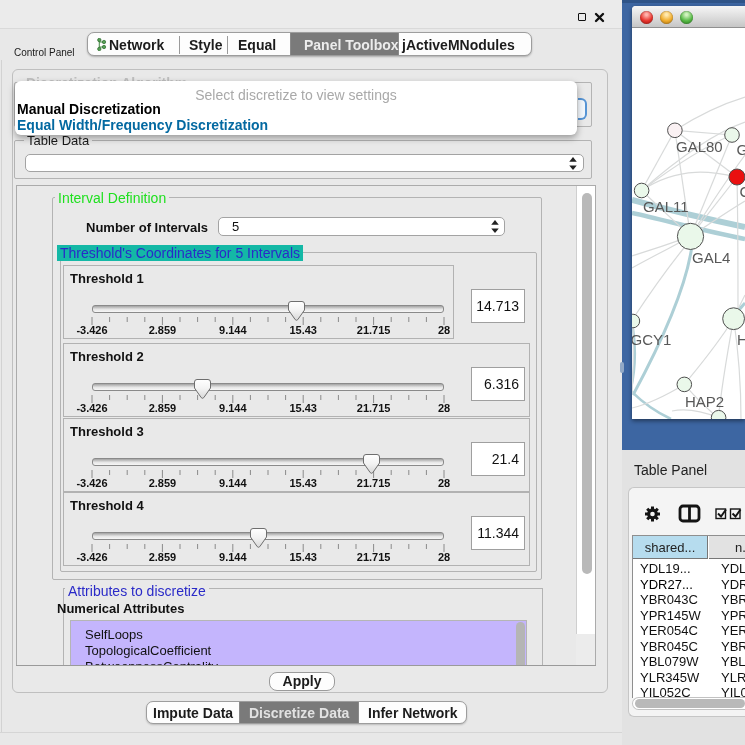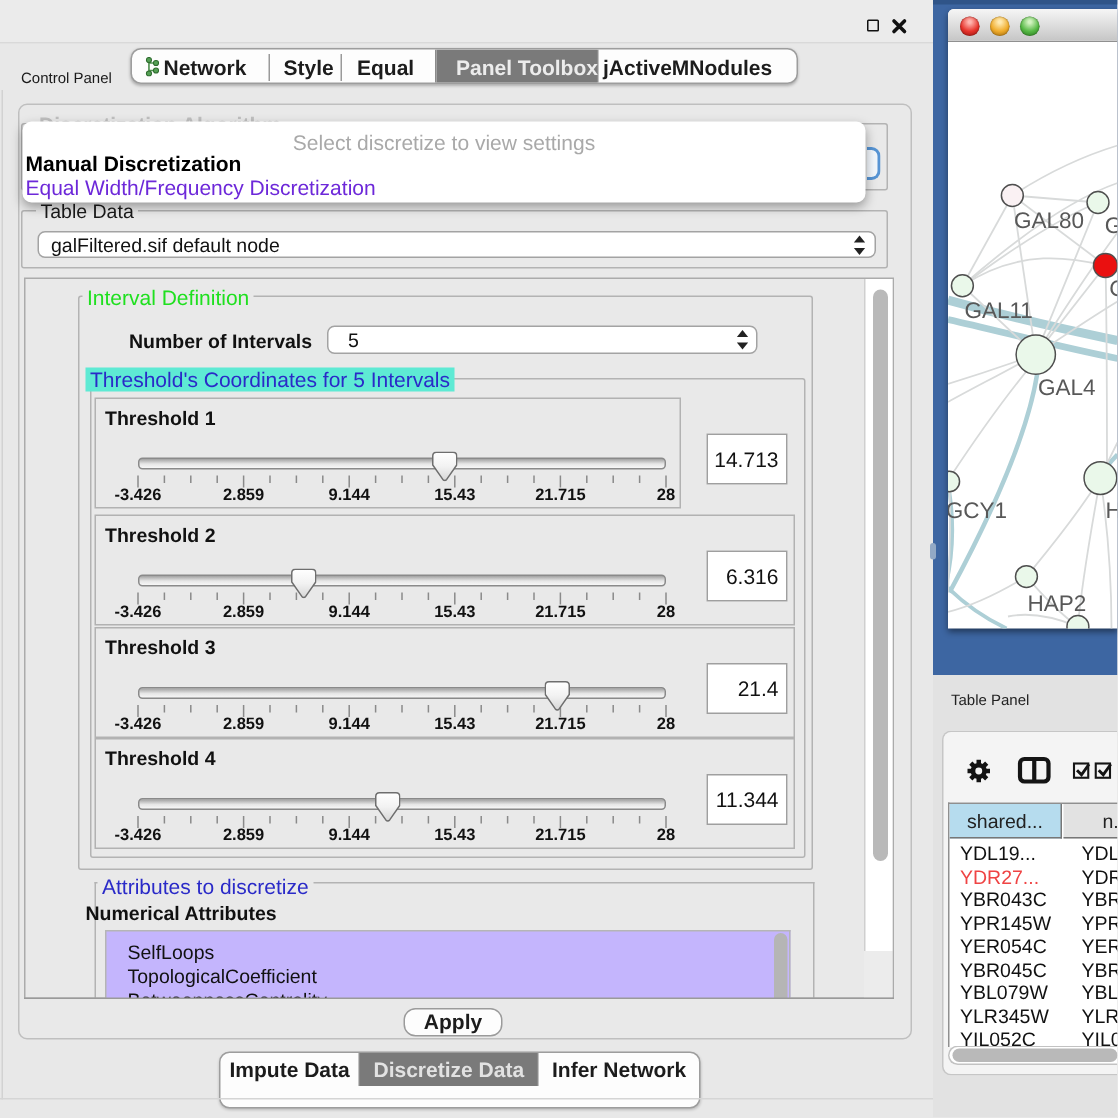--- a/index.html
+++ b/index.html
@@ -44,21 +44,20 @@
 <div class="abs" style="left:12px;top:69px;width:596px;height:624px;background:#e9e9e9;border:1px solid #bfbfbf;border-radius:6px;"></div>
 <div class="abs" style="left:1px;top:60px;width:1px;height:673px;background:#d2d2d2;"></div>
 
 <div class="grp" style="left:14px;top:82px;width:578px;height:45px;"></div>
 <div class="abs" style="left:578px;top:98px;width:9px;height:22px;border:2px solid #5694d4;border-left:none;border-radius:0 6px 6px 0;background:#f2f7fc;"></div>
 <div class="abs" style="left:25px;top:75px;font-size:14px;font-weight:bold;color:#bfbfbf;background:#e9e9e9;padding:0 1px;">Discretization Algorithm</div>
 
 <div class="grp" style="left:14px;top:140px;width:578px;height:39px;"></div>
 <div class="gtitle" style="left:24px;top:133px;background:#e9e9e9;color:#1a1a1a;">Table Data</div>
 <div class="abs" style="left:25px;top:154px;width:559px;height:18px;background:#ffffff;border:1px solid #a3a3a3;border-radius:5px;">
-  <div class="abs" style="left:8px;top:1px;font-size:13px;color:#111;">galFiltered.sif default node</div>
   <svg class="abs" style="right:5px;top:1px" width="10" height="15" viewBox="0 0 10 16">
     <path d="M5 1 L9 6 L1 6 Z" fill="#222"></path>
       <path d="M5 15 L9 10 L1 10 Z" fill="#222"></path>
   </svg>
 </div>
 
 <div class="abs" style="left:16px;top:185px;width:580px;height:481px;border:1px solid #ababab;background:#e9e9e9;"></div>
 
 <div class="abs" style="left:576px;top:186px;width:19px;height:448px;background:#ffffff;border-left:1px solid #cfcfcf;"></div>
 <div class="abs" style="left:576px;top:634px;width:19px;height:31px;background:#ececec;"></div>
@@ -70,21 +69,21 @@
 <div class="abs" style="left:86px;top:220px;font-size:13px;font-weight:bold;color:#111;">Number of Intervals</div>
 <div class="abs" style="left:218px;top:217px;width:287px;height:19px;background:#ffffff;border:1px solid #a3a3a3;border-radius:5px;">
   <div class="abs" style="left:13px;top:1px;font-size:13px;color:#111;">5</div>
   <svg class="abs" style="right:4px;top:1px" width="10" height="15" viewBox="0 0 10 16">
     <path d="M5 1 L9 6 L1 6 Z" fill="#222"></path>
       <path d="M5 15 L9 10 L1 10 Z" fill="#222"></path>
   </svg>
 </div>
 
 <div class="grp" style="left:60px;top:252px;width:477px;height:320px;"></div>
-<div class="gtitle" style="left:57px;top:245px;background:#5eead4;color:#2a2ac8;font-size:14px;">Threshold's Coordinates for 5 Intervals</div>
+<div class="gtitle" style="left:57px;top:245px;background:#14b8a6;color:#2a2ac8;font-size:14px;">Threshold's Coordinates for 5 Intervals</div>
 
 <div id="thresholds">
     <div class="abs" style="left:63px;top:265px;width:391px;height:74px;border:1px solid #b2b2b2;">
       <div class="abs" style="left:6px;top:5px;font-size:13px;font-weight:bold;color:#111;">Threshold 1</div>
       <div class="abs" style="left:28px;top:39px;width:352px;height:8px;border:1px solid #8a8a8a;border-radius:3px;background:linear-gradient(#a2a2a2,#e6e6e6 55%,#f7f7f7);"></div>
       <svg class="abs" style="left:22px;top:50px" width="364" height="24" viewBox="0 0 364 24">
         <line x1="6" y1="1" x2="6" y2="9" stroke="#8a8a8a" stroke-width="1"></line>
         <line x1="23.6" y1="1" x2="23.6" y2="6" stroke="#8a8a8a" stroke-width="1"></line>
         <line x1="41.2" y1="1" x2="41.2" y2="6" stroke="#8a8a8a" stroke-width="1"></line>
         <line x1="58.800000000000004" y1="1" x2="58.800000000000004" y2="6" stroke="#8a8a8a" stroke-width="1"></line>
@@ -265,21 +264,21 @@
   <div class="abs" style="left:14px;top:6px;font-size:13px;color:#111;">SelfLoops</div>
   <div class="abs" style="left:14px;top:22px;font-size:13px;color:#111;">TopologicalCoefficient</div>
   <div class="abs" style="left:14px;top:38px;font-size:13px;color:#111;">BetweennessCentrality</div>
   <div class="abs" style="right:1px;top:1px;width:9px;height:44px;background:#b5b5b5;border-radius:5px 5px 0 0;"></div>
 </div>
 
 <div class="abs" style="left:16px;top:665px;width:580px;height:1px;background:#9a9a9a;"></div>
 
 <div class="abs" style="left:269px;top:672px;width:66px;height:19px;background:#fdfdfd;border:1px solid #9b9b9b;border-radius:8px;text-align:center;font-size:14px;font-weight:bold;color:#1c1c1c;line-height:17px;">Apply</div>
 
-<div class="abs" style="left:146px;top:701px;width:321px;height:38px;background:#fdfdfd;border:1px solid #9d9d9d;border-radius:7px;box-shadow:0 1px 2px rgba(0,0,0,0.2);overflow:hidden;">
+<div class="abs" style="left:146px;top:701px;width:321px;height:23px;background:#fdfdfd;border:1px solid #9d9d9d;border-radius:7px;box-shadow:0 1px 2px rgba(0,0,0,0.2);overflow:hidden;">
   <div class="abs" style="left:93px;top:0;width:118px;height:22px;background:#7a7a7a;"></div>
   <div class="abs" style="left:92px;top:0px;width:1px;height:22px;background:#8a8a8a;"></div>
   <div class="abs" style="left:211px;top:0px;width:1px;height:22px;background:#8a8a8a;"></div>
   <div class="abs" style="left:6px;top:3px;font-size:14px;font-weight:bold;color:#1c1c1c;">Impute Data</div>
   <div class="abs" style="left:102px;top:3px;font-size:14px;font-weight:bold;color:#e2e2e2;">Discretize Data</div>
   <div class="abs" style="left:221px;top:3px;font-size:14px;font-weight:bold;color:#1c1c1c;">Infer Network</div>
 </div>
 
 <div class="abs" style="left:0;top:732px;width:622px;height:1px;background:#d5d5d5;"></div>
 
@@ -339,21 +338,21 @@
     <text x="643" y="212" font-size="15" fill="#585858" font-family="Liberation Sans">GAL11</text>
     <text x="692" y="263" font-size="15" fill="#585858" font-family="Liberation Sans">GAL4</text>
     <text x="630.5" y="345" font-size="15" fill="#585858" font-family="Liberation Sans">GCY1</text>
     <text x="737" y="345" font-size="15" fill="#585858" font-family="Liberation Sans">H</text>
     <text x="685" y="407" font-size="15" fill="#585858" font-family="Liberation Sans">HAP2</text>
   </svg>
 
 <div class="abs" style="left:620px;top:362px;width:4px;height:11px;background:#92a9c6;border-radius:2px;"></div>
 
 <div class="abs" style="left:622px;top:450px;width:123px;height:295px;background:#e2e2e2;"></div>
-<div class="abs" style="left:634px;top:462px;font-size:10px;color:#222;">Table Panel</div>
+<div class="abs" style="left:634px;top:462px;font-size:14px;color:#222;">Table Panel</div>
 <div class="abs" style="left:628px;top:487px;width:117px;height:230px;background:#f4f4f4;border:1px solid #c6c6c6;border-radius:6px 0 0 6px;border-right:none;"></div>
 
 <svg class="abs" style="left:643px;top:504px" width="104" height="20" viewBox="0 0 104 20">
   <g>
     <g stroke="#141414" stroke-width="3">
       <path d="M9.5 2.5 V17.5 M2 10 H17 M4.2 4.7 L14.8 15.3 M14.8 4.7 L4.2 15.3"></path>
     </g>
     <circle cx="9.5" cy="10" r="5.4" fill="#141414"></circle>
     <circle cx="9.5" cy="10" r="2.3" fill="#f4f4f4"></circle>
   </g>
@@ -368,21 +367,21 @@
     <path d="M89.5 9.5 L92.5 12.5 L97.5 5.5" stroke-width="2"></path>
   </g>
 </svg>
 
 <div class="abs" style="left:632px;top:535px;width:113px;height:163px;background:#fff;border-top:1px solid #8f8f8f;border-left:1px solid #8f8f8f;overflow:hidden;">
   <div class="abs" style="left:0;top:0;width:75px;height:23px;background:#b6dcee;border-right:1px solid #777;border-bottom:1px solid #777;text-align:center;font-size:13px;color:#222;line-height:23px;">shared...</div>
   <div class="abs" style="left:76px;top:0;width:80px;height:23px;background:#e2e2e2;border-bottom:1px solid #777;font-size:13px;color:#222;line-height:23px;padding-left:26px;">n..</div>
   <div id="tbody">
       <div class="abs" style="left:7px;top:25px;font-size:13px;color:#111;">YDL19...</div>
       <div class="abs" style="left:88px;top:25px;font-size:13px;color:#111;">YDL1</div>
-      <div class="abs" style="left:7px;top:40.5px;font-size:13px;color:#ef4444;">YDR27...</div>
+      <div class="abs" style="left:7px;top:40.5px;font-size:13px;color:#000000;">YDR27...</div>
       <div class="abs" style="left:88px;top:40.5px;font-size:13px;color:#111;">YDR2</div>
       <div class="abs" style="left:7px;top:56px;font-size:13px;color:#111;">YBR043C</div>
       <div class="abs" style="left:88px;top:56px;font-size:13px;color:#111;">YBR0</div>
       <div class="abs" style="left:7px;top:71.5px;font-size:13px;color:#111;">YPR145W</div>
       <div class="abs" style="left:88px;top:71.5px;font-size:13px;color:#111;">YPR1</div>
       <div class="abs" style="left:7px;top:87px;font-size:13px;color:#111;">YER054C</div>
       <div class="abs" style="left:88px;top:87px;font-size:13px;color:#111;">YER0</div>
       <div class="abs" style="left:7px;top:102.5px;font-size:13px;color:#111;">YBR045C</div>
       <div class="abs" style="left:88px;top:102.5px;font-size:13px;color:#111;">YBR0</div>
       <div class="abs" style="left:7px;top:118px;font-size:13px;color:#111;">YBL079W</div>
@@ -393,13 +392,13 @@
       <div class="abs" style="left:88px;top:149px;font-size:13px;color:#111;">YIL0</div>
     </div>
 </div>
 
 <div class="abs" style="left:632px;top:697px;width:113px;height:13px;background:#fff;border:1px solid #c2c2c2;border-right:none;border-radius:7px 0 0 7px;"></div>
 <div class="abs" style="left:635px;top:699px;width:110px;height:9px;background:#b9b9b9;border-radius:5px;"></div>
 
 <div class="abs" style="left:15px;top:81px;width:562px;height:54px;background:#ffffff;border-radius:6px;box-shadow:0 3px 7px rgba(0,0,0,0.35);"></div>
 <div class="abs" style="left:15px;top:87px;width:562px;text-align:center;font-size:14px;color:#a9a9a9;">Select discretize to view settings</div>
 <div class="abs" style="left:17px;top:101px;font-size:14px;font-weight:bold;color:#000;">Manual Discretization</div>
-<div class="abs" style="left:17px;top:117px;font-size:14px;color:#6d28d9;">Equal Width/Frequency Discretization</div>
+<div class="abs" style="left:17px;top:117px;font-size:14px;color:#0369a1;font-weight:bold;">Equal Width/Frequency Discretization</div>
 
 </body></html>

